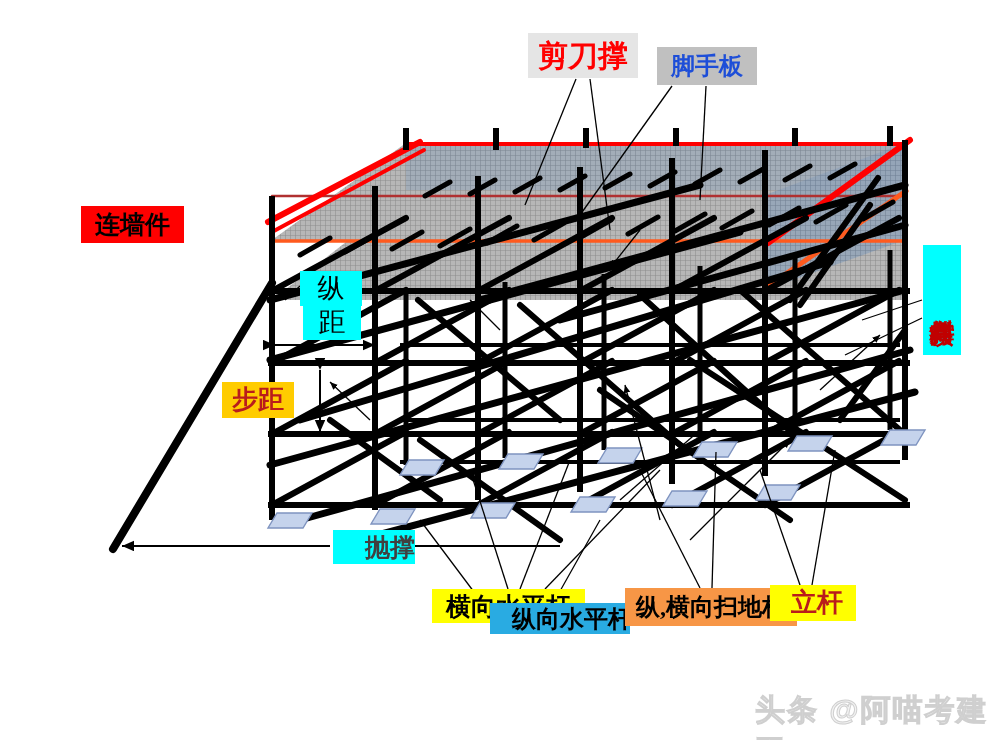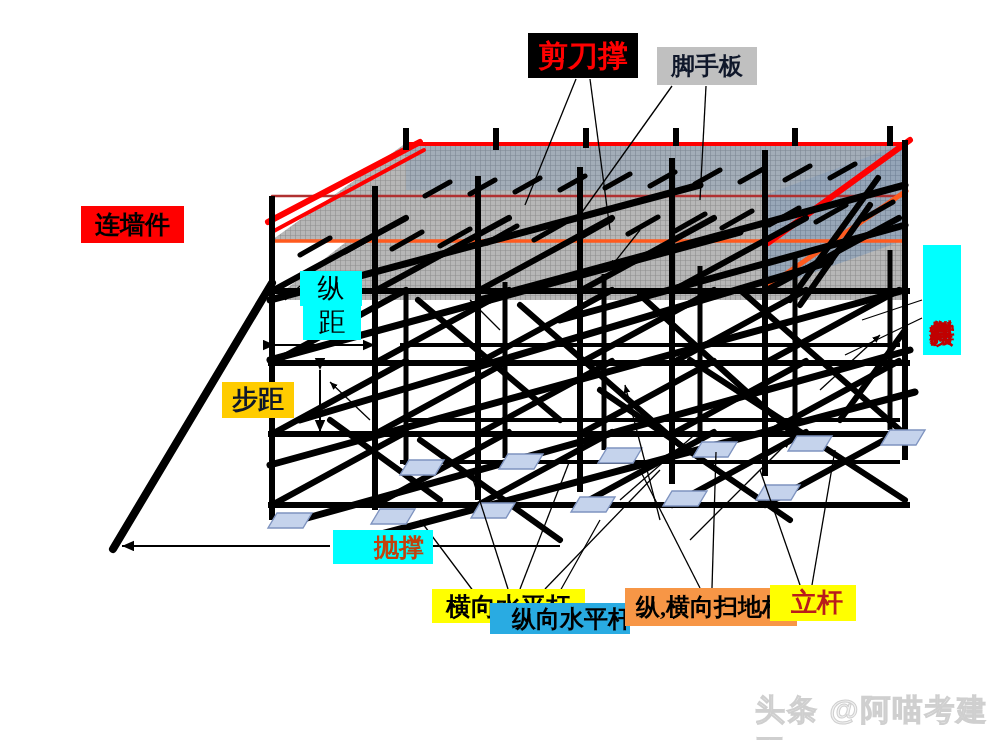--- a/index.html
+++ b/index.html
@@ -238,42 +238,42 @@
       <line x1="690" y1="540" x2="790" y2="440" marker-end="url(#arS)"></line>
       <line x1="820" y1="390" x2="880" y2="335" marker-end="url(#arS)"></line>
       <line x1="370" y1="420" x2="330" y2="382" marker-end="url(#arS)"></line>
       <line x1="500" y1="330" x2="470" y2="300" marker-end="url(#arS)"></line>
       <line x1="640" y1="230" x2="610" y2="268" marker-end="url(#arS)"></line>
       <line x1="352" y1="300" x2="330" y2="330"></line>
     </g>
   </svg>
 
 
-  <div class="lbl" style="left: 528px; top: 33px; width: 110px; height: 45px; background: #000000; color: rgb(255, 0, 0); font-size: 30px; font-weight: bold; z-index: 20;">
+  <div class="lbl" style="left: 528px; top: 33px; width: 110px; height: 45px; background: #e5e5e5; color: rgb(255, 0, 0); font-size: 30px; font-weight: bold; z-index: 20;">
       <span>剪刀撑</span>
     </div>
-  <div class="lbl" style="left: 657px; top: 47px; width: 100px; height: 38px; background: rgb(192, 192, 192); color: #0f172a; font-size: 24px; font-weight: bold; z-index: 21;">
+  <div class="lbl" style="left: 657px; top: 47px; width: 100px; height: 38px; background: rgb(192, 192, 192); color: #1d4ed8; font-size: 24px; font-weight: bold; z-index: 21;">
       <span>脚手板</span>
     </div>
   <div class="lbl" style="left: 71px; top: 206px; width: 103px; height: 37px; background: rgb(255, 0, 0); color: rgb(0, 0, 0); font-size: 25px; font-weight: bold; z-index: 22; margin-left: 10px;">
       <span>连墙件</span>
     </div>
   <div class="lbl" style="left: 923px; top: 245px; width: 38px; height: 110px; background: rgb(0, 255, 255); color: rgb(192, 0, 0); font-size: 25px; font-weight: bold; z-index: 23;">
       <span class="vlab">横向斜撑</span>
     </div>
   <div class="lbl" style="left: 300px; top: 271px; width: 62px; height: 35px; background: rgb(0, 255, 255); color: rgb(0, 0, 0); font-size: 27px; font-weight: normal; z-index: 24;">
       <span>纵</span>
     </div>
   <div class="lbl" style="left: 303px; top: 304px; width: 58px; height: 36px; background: rgb(0, 255, 255); color: rgb(0, 0, 0); font-size: 27px; font-weight: normal; z-index: 25;">
       <span>距</span>
     </div>
-  <div class="lbl" style="left: 222px; top: 382px; width: 72px; height: 36px; background: rgb(255, 204, 0); color: #0f172a; font-size: 26px; font-weight: bold; z-index: 26; justify-content: center;">
+  <div class="lbl" style="left: 222px; top: 382px; width: 72px; height: 36px; background: rgb(255, 204, 0); color: #b91c1c; font-size: 26px; font-weight: bold; z-index: 26; justify-content: center;">
       <span>步距</span>
     </div>
-  <div class="lbl" style="left: 333px; top: 530px; width: 100px; height: 34px; background: rgb(0, 255, 255); color: #c2410c; font-size: 25px; font-weight: bold; z-index: 27; padding-left: 32px;">
+  <div class="lbl" style="left: 333px; top: 530px; width: 82px; height: 34px; background: rgb(0, 255, 255); color: #404040; font-size: 25px; font-weight: bold; z-index: 27; padding-left: 32px;">
       <span>抛撑</span>
     </div>
   <div class="lbl" style="left: 432px; top: 589px; width: 153px; height: 34px; background: rgb(255, 255, 0); color: rgb(0, 0, 0); font-size: 25px; font-weight: bold; z-index: 28;">
       <span>横向水平杆</span>
     </div>
   <div class="lbl" style="left: 490px; top: 603px; width: 140px; height: 31px; background: rgb(41, 171, 226); color: rgb(0, 0, 0); font-size: 24px; font-weight: bold; z-index: 29; padding-left: 24px;">
       <span>纵向水平杆</span>
     </div>
   <div class="lbl" style="left: 625px; top: 588px; width: 172px; height: 38px; background: rgb(247, 150, 70); color: rgb(0, 0, 0); font-size: 24px; font-weight: bold; z-index: 30;">
       <span>纵,横向扫地杆</span>

